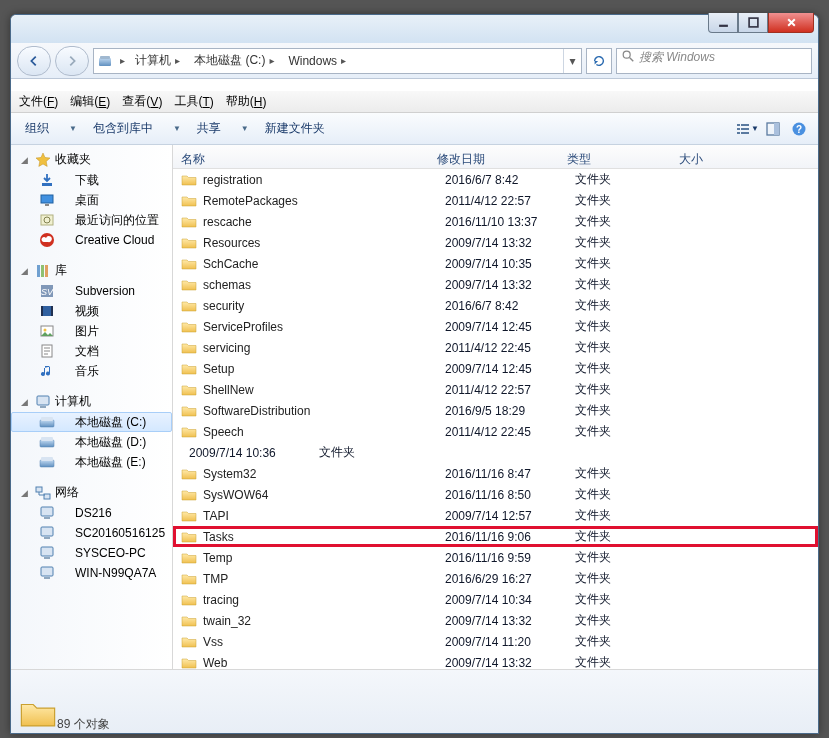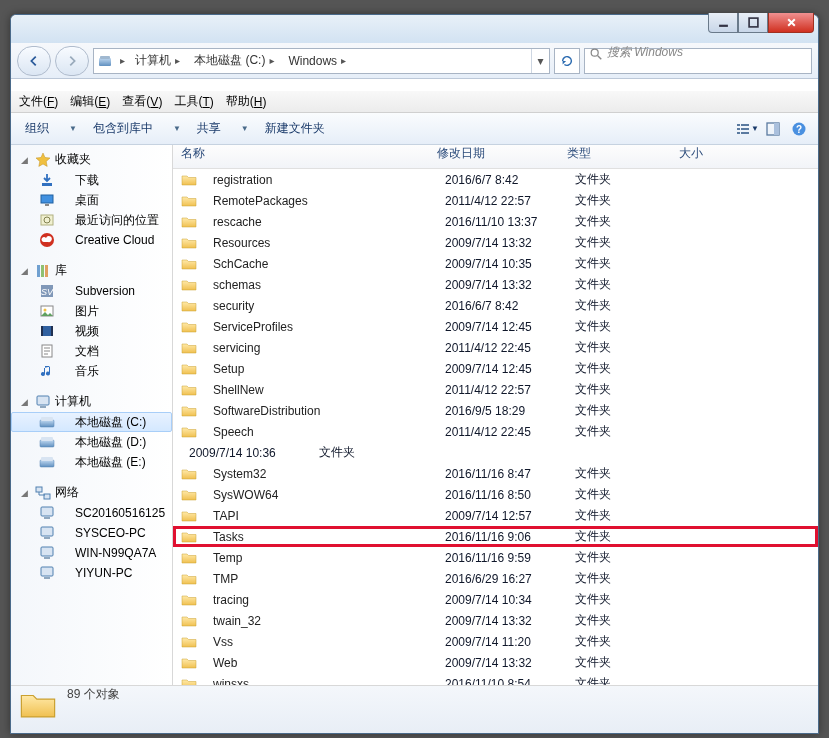--- a/index.html
+++ b/index.html
@@ -47,22 +47,22 @@
 .breadcrumb {
   flex: 1; height: 26px; border: 1px solid #a8b4c4; background: #fff;
   display: flex; align-items: center; font-size: 12px; color: #333;
 }
 .bc-icon { width: 22px; display:flex; align-items:center; justify-content:center; }
 .bc-seg { display:flex; align-items:center; height:100%; padding: 0 4px 0 6px; }
 .bc-arrow { font-size: 10px; color:#555; padding: 0 4px; }
 .bc-dd { width: 18px; border-left:1px solid #cdd6e2; height:100%; display:flex;align-items:center;justify-content:center; color:#555;}
 .refreshbtn { width: 26px; height:26px; border:1px solid #a8b4c4; background:#fff; display:flex;align-items:center;justify-content:center;}
 .searchbox {
-  width: 228px; height: 26px; border: 1px solid #a8b4c4; background:#fff;
-  display:flex; align-items:flex-end; padding: 12px 4px; font-size:12px; color:#888; font-style:italic;
+  width: 196px; height: 26px; border: 1px solid #a8b4c4; background:#fff;
+  display:flex; align-items:flex-start; padding: 0 4px; font-size:12px; color:#888; font-style:italic;
 }
 .searchbox svg { width:14px; height:14px; margin-right:4px; color:#666; }
 
 
 .menubar {
   height: 22px; background: linear-gradient(#f8f8f8,#ececec);
   border-bottom: 1px solid #d0d0d0; display:flex; align-items:center;
   font-size: 12px; padding: 0 2px; margin-top: 12px;
 }
 .menuitem { padding: 0 6px; height:100%; display:flex;align-items:center; }
@@ -94,47 +94,47 @@
 .tree-item { display:flex; align-items:center; gap:20px; padding: 2px 4px 2px 28px; height:20px; }
 .tree-item.sel { background: linear-gradient(#e8f2ff,#d4e8ff); border:1px solid #a8cef8; border-radius:2px; padding-left:27px;}
 .expander { width:10px; font-size:9px; color:#777; }
 .ticon { width:16px; height:16px; display:flex;align-items:center;justify-content:flex-start;font-style:italic; }
 .ticon svg { width:16px;height:16px; }
 
 
 .content { flex:1; display:flex; flex-direction:column; background:#fff; }
 .colheader {
   height: 24px; border-bottom: 1px solid #e0e0e0;
-  display:flex; align-items:flex-start; font-size:12px; color:#2a4a7a;
+  display:flex; align-items:flex-end; font-size:12px; color:#2a4a7a;
   background: linear-gradient(#fdfdfd,#f2f4f8);
 }
 .colheader .col { padding-left: 8px; }
 .col-name { width: 256px; }
 .col-date { width: 130px; }
 .col-type { width: 112px; }
 .col-size { flex:1; }
 .filelist { flex:1; overflow-y:auto; }
 .filelist::-webkit-scrollbar { width:17px; }
 .filelist::-webkit-scrollbar-track { background:#f0f0f0; border-left:1px solid #ddd;}
 .filelist::-webkit-scrollbar-thumb { background:linear-gradient(90deg,#dce6f2,#bcd0e8); border:1px solid #9ab0c8; border-radius:2px;}
 .row {
   height: 21px; display:flex; align-items:center; font-size:12px; color:#222;
   padding-left: 8px;
 }
 .row.hl { outline: 3px solid #e01030; outline-offset:-3px; }
 .row .col { padding-left: 8px; white-space:nowrap; overflow:hidden; }
-.row .col-name { display:flex; align-items:center; gap:16px; padding-left:0;}
+.row .col-name { display:flex; align-items:center; gap:6px; padding-left:0;}
 .foldericon { width:16px;height:16px; }
 .row .col-date,.row .col-type { color:#0f172a; }
 
 
 .statusbar {
-  height: 48px; border-top: 1px solid #d8d8d8;
+  height: 64px; border-top: 1px solid #d8d8d8;
   background: linear-gradient(#f4f7fb,#e8eef6);
-  display:flex; align-items:flex-start; padding: 0 8px; gap:10px;
+  display:flex; align-items:flex-end; padding: 0 8px; 
 }
 .bigfolder { width:38px;height:38px; }
 .statustext { font-size:12px; color:#444; }
 
 
 .folder-fill { fill: url(#fg); }
 </style>
 </head>
 <body>
 
@@ -338,36 +338,36 @@
               <svg viewBox="0 0 16 16">
                 <rect x="2" y="2" width="12" height="12" fill="#8098b8"></rect>
                 <text x="8" y="12" text-anchor="middle" font-size="9" fill="#fff">SV</text>
               </svg>
             </span>
             <span>Subversion</span>
           </div>
           <div class="tree-item">
             <span class="ticon">
               <svg viewBox="0 0 16 16">
+                <rect x="2" y="3" width="12" height="10" fill="#3060a0"></rect>
+                <rect x="2" y="3" width="2" height="10" fill="#203050"></rect>
+                <rect x="12" y="3" width="2" height="10" fill="#203050"></rect>
+              </svg>
+            </span>
+            <span>视频</span>
+          </div>
+          <div class="tree-item">
+            <span class="ticon">
+              <svg viewBox="0 0 16 16">
                 <rect x="2" y="3" width="12" height="10" fill="#fff" stroke="#888"></rect>
                 <circle cx="6" cy="7" r="1.5" fill="#f0c040"></circle>
                 <path d="M2 13 l4-4 3 3 2-2 3 3 H2" fill="#60a060"></path>
               </svg>
             </span>
             <span>图片</span>
-          </div>
-          <div class="tree-item">
-            <span class="ticon">
-              <svg viewBox="0 0 16 16">
-                <rect x="2" y="3" width="12" height="10" fill="#3060a0"></rect>
-                <rect x="2" y="3" width="2" height="10" fill="#203050"></rect>
-                <rect x="12" y="3" width="2" height="10" fill="#203050"></rect>
-              </svg>
-            </span>
-            <span>视频</span>
           </div>
           <div class="tree-item">
             <span class="ticon">
               <svg viewBox="0 0 16 16">
                 <rect x="3" y="2" width="10" height="12" fill="#fff" stroke="#888"></rect>
                 <path d="M5 5 h6 M5 8 h6 M5 11 h4" stroke="#888"></path>
               </svg>
             </span>
             <span>文档</span>
           </div>
@@ -431,48 +431,48 @@
             </span>
             <span>网络</span>
           </div>
           <div class="tree-item">
             <span class="ticon">
               <svg viewBox="0 0 16 16">
                 <rect x="2" y="2" width="12" height="9" rx="1" fill="#d8e4f2" stroke="#5080b0"></rect>
                 <rect x="5" y="12" width="6" height="2" fill="#90a8c0"></rect>
               </svg>
             </span>
-            <span>SC20160516125</span>
+            <span>DS216</span>
           </div>
           <div class="tree-item">
             <span class="ticon">
               <svg viewBox="0 0 16 16">
                 <rect x="2" y="2" width="12" height="9" rx="1" fill="#d8e4f2" stroke="#5080b0"></rect>
                 <rect x="5" y="12" width="6" height="2" fill="#90a8c0"></rect>
               </svg>
             </span>
-            <span>SYSCEO-PC</span>
+            <span>SC20160516125</span>
           </div>
           <div class="tree-item">
             <span class="ticon">
               <svg viewBox="0 0 16 16">
                 <rect x="2" y="2" width="12" height="9" rx="1" fill="#d8e4f2" stroke="#5080b0"></rect>
                 <rect x="5" y="12" width="6" height="2" fill="#90a8c0"></rect>
               </svg>
             </span>
-            <span>WIN-N99QA7A</span>
+            <span>SYSCEO-PC</span>
           </div>
           <div class="tree-item">
             <span class="ticon">
               <svg viewBox="0 0 16 16">
                 <rect x="2" y="2" width="12" height="9" rx="1" fill="#d8e4f2" stroke="#5080b0"></rect>
                 <rect x="5" y="12" width="6" height="2" fill="#90a8c0"></rect>
               </svg>
             </span>
-            <span>YIYUN-PC</span>
+            <span>WIN-N99QA7A</span>
           </div>
         </div>
       </div>
     <div class="content">
       <div class="colheader">
         <div class="col col-name">名称</div>
         <div class="col col-date">修改日期</div>
         <div class="col col-type">类型</div>
         <div class="col col-size">大小</div>
       </div>

